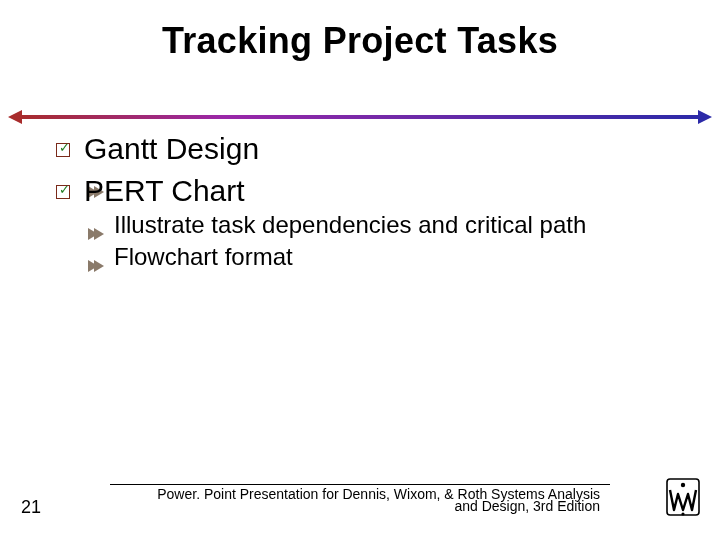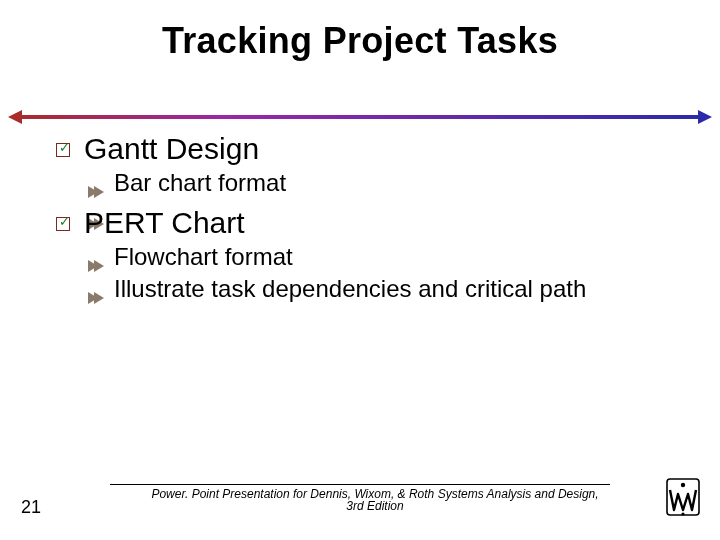--- a/index.html
+++ b/index.html
@@ -105,25 +105,24 @@
   .li-icon {
     position: absolute;
     left: -26px;
     top: 8px;
   }
   .footer {
     position: absolute;
     bottom: 28px;
     left: 150px;
     width: 450px;
-    font-size: 12px;
-    text-align: center;
+    font-size: 14px;
+    text-align: right;
     line-height: 12px;
     color: #000;
-    font-style: italic;
   }
   .footer-line {
     border-top: 1px solid #000;
     width: 500px;
     margin-left: -40px;
     margin-bottom: 3px;
   }
   .page-num {
     position: absolute;
     left: 21px;
@@ -161,58 +160,49 @@
         <span>Gantt Design</span>
       </div>
       <div class="sub">
         <div class="li">
           <span class="li-icon">
             <svg width="18" height="14">
                 <polygon points="0,1 10,7 0,13" fill="#8a7a6a"></polygon>
                 <polygon points="6,1 16,7 6,13" fill="#8a7a6a"></polygon>
               </svg>
           </span>
-          <span>Bar chart format</span>
+        </div>
+      </div>
+    </div>
+
+    <div class="section">
+      <div class="h1">
+        <span class="h1-icon">
+            <span class="check">✓</span>
+          </span>
+        <span>PERT Chart</span>
+      </div>
+      <div class="sub">
+        <div class="li">
+          <span class="li-icon">
+            <svg width="18" height="14">
+                <polygon points="0,1 10,7 0,13" fill="#8a7a6a"></polygon>
+                <polygon points="6,1 16,7 6,13" fill="#8a7a6a"></polygon>
+              </svg>
+          </span>
+          <span>Illustrate task dependencies and critical path</span>
         </div>
         <div class="li">
           <span class="li-icon">
             <svg width="18" height="14">
                 <polygon points="0,1 10,7 0,13" fill="#8a7a6a"></polygon>
                 <polygon points="6,1 16,7 6,13" fill="#8a7a6a"></polygon>
               </svg>
           </span>
-        </div>
-      </div>
-    </div>
-
-    <div class="section">
-      <div class="h1">
-        <span class="h1-icon">
-            <span class="check">✓</span>
-          </span>
-        <span>PERT Chart</span>
-      </div>
-      <div class="sub">
-        <div class="li">
-          <span class="li-icon">
-            <svg width="18" height="14">
-                <polygon points="0,1 10,7 0,13" fill="#8a7a6a"></polygon>
-                <polygon points="6,1 16,7 6,13" fill="#8a7a6a"></polygon>
-              </svg>
-          </span>
           <span>Flowchart format</span>
-        </div>
-        <div class="li">
-          <span class="li-icon">
-            <svg width="18" height="14">
-                <polygon points="0,1 10,7 0,13" fill="#8a7a6a"></polygon>
-                <polygon points="6,1 16,7 6,13" fill="#8a7a6a"></polygon>
-              </svg>
-          </span>
-          <span>Illustrate task dependencies and critical path</span>
         </div>
       </div>
     </div>
 
   </div>
 
   <div class="footer">
     <div class="footer-line"></div>
     <div>Power. Point Presentation for Dennis, Wixom, &amp; Roth Systems Analysis and Design, 3rd Edition</div>
   </div>

